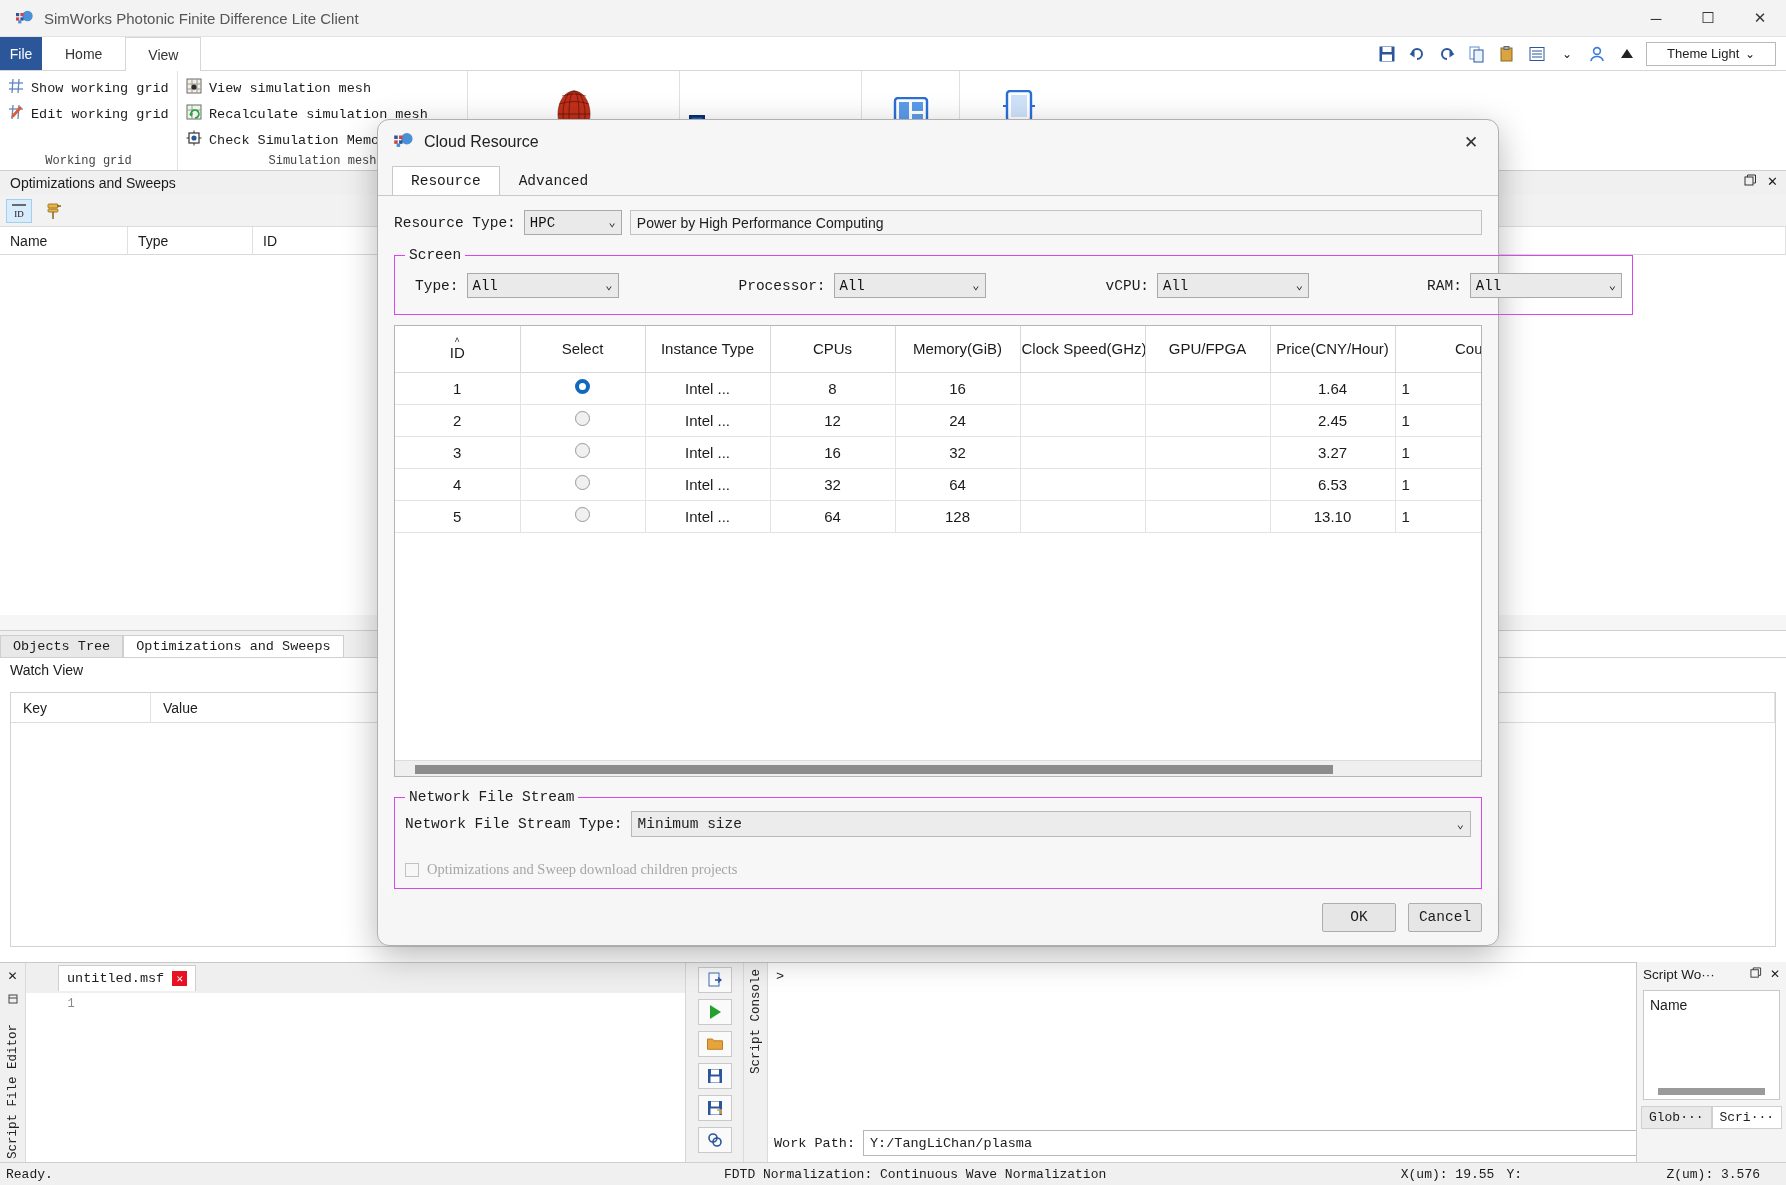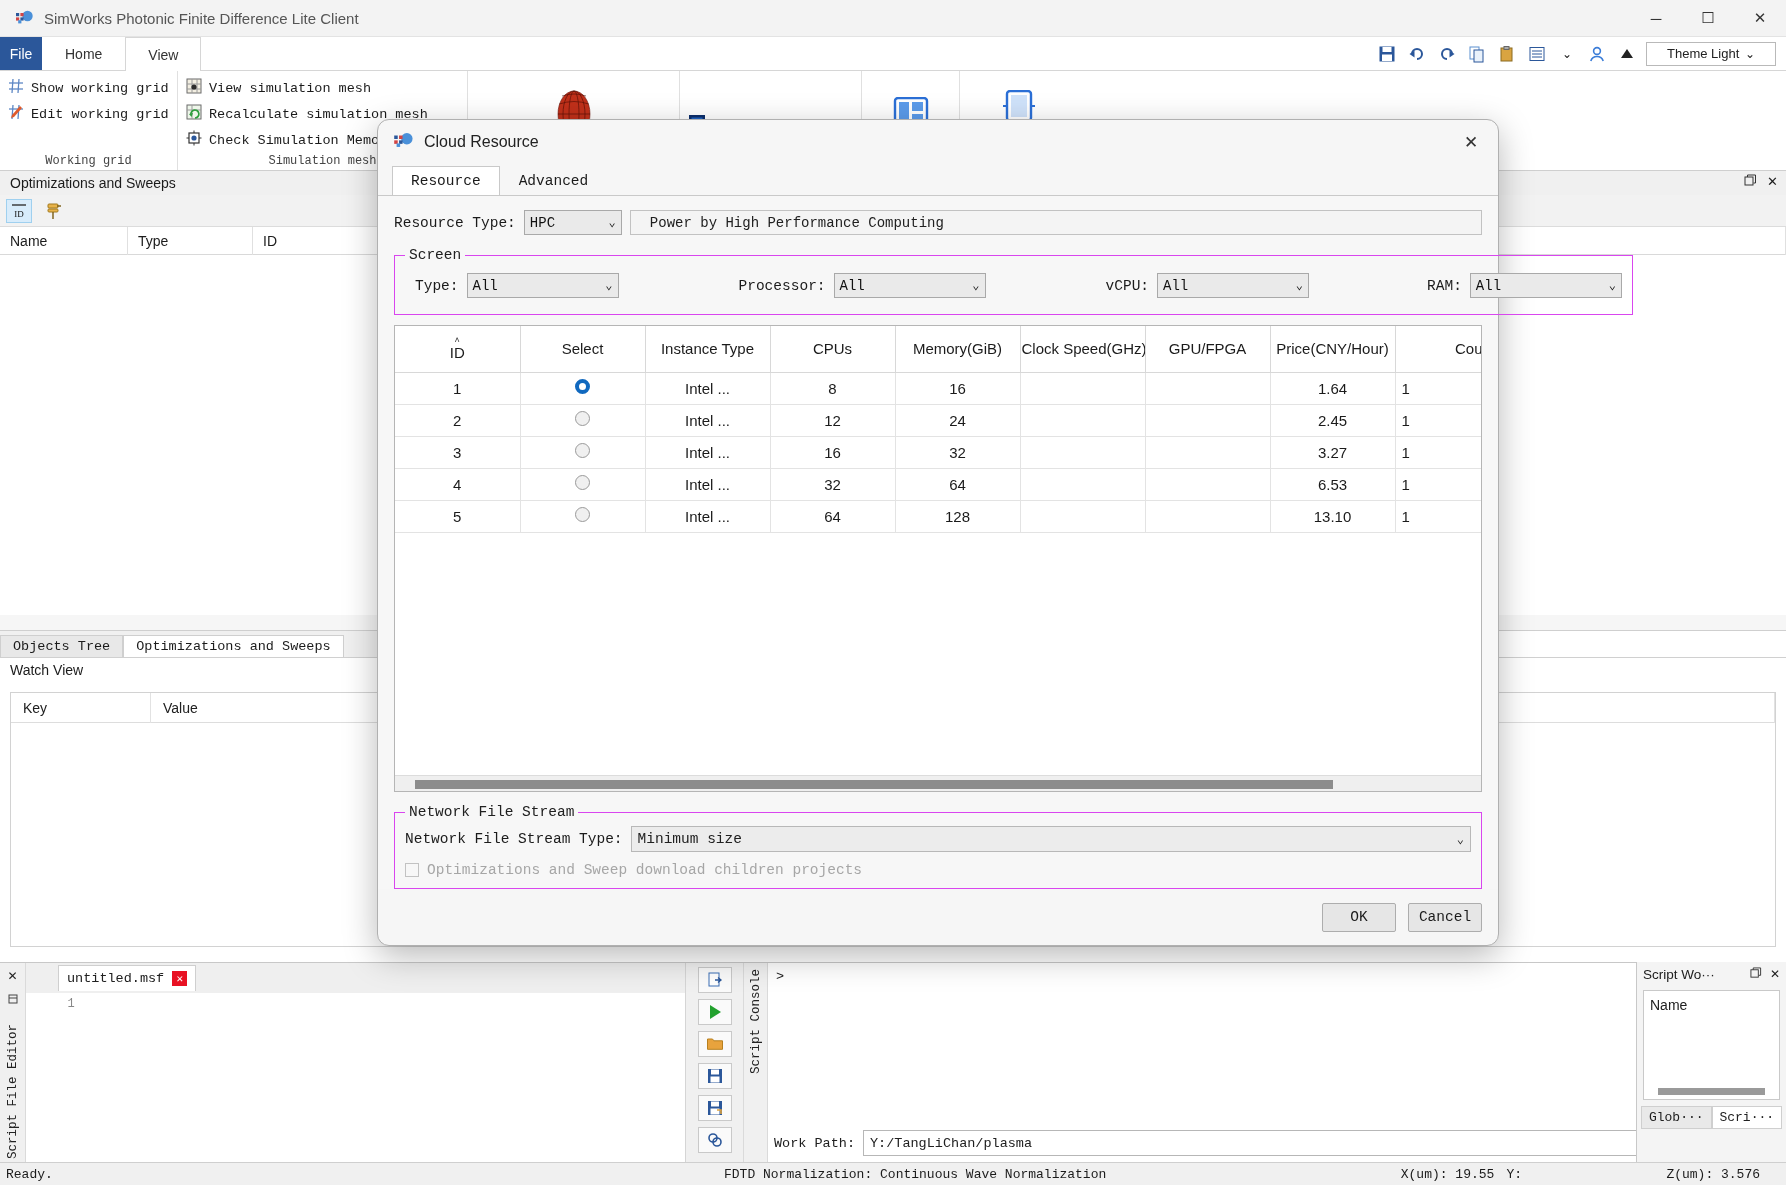--- a/index.html
+++ b/index.html
@@ -151,22 +151,22 @@
          border:1px solid transparent; border-bottom:none; color:#1b1b1b; }
   .dtab.active{ background:#fff; border-color:#c9c9c9; }
   #dlg-body{ flex:1; background:#f7f7f7; border-top:1px solid #c9c9c9; padding:14px 16px 0 16px;
              display:flex; flex-direction:column; }
   .row-rt{ display:flex; align-items:center; gap:8px; }
   .lbl-m{ font-family:"Liberation Mono", monospace; font-size:14.5px; color:#1b1b1b; }
   .combo{ border:1px solid #a9a9a9; background:#eaeaea; height:25px; display:flex;
           align-items:center; justify-content:space-between; padding:0 5px;
           font-family:"Liberation Mono", monospace; font-size:14px; color:#111; }
   .ro-field{ flex:1; height:25px; border:1px solid #c2c2c2; background:#f4f4f4;
-             display:flex; align-items:center; padding:0 19px;
-             font-family:Liberation Mono, monospace; font-size:14px; }
+             display:flex; align-items:center; padding:0 6px;
+             font-family:Liberation Sans, sans-serif; font-size:14px; }
   fieldset.grp{ border:1px solid #d946ef; margin:12px 0 0 0; padding:6px 10px 10px 10px; }
   fieldset.grp > legend{ font-family:"Liberation Mono", monospace; font-size:14.5px; padding:0 4px; }
   #filters{ display:flex; align-items:center; gap:10px; padding:4px 0 6px 0; }
   .filt{ display:flex; align-items:center; gap:8px; }
   .filt .combo{ width:152px; }
   #tablewrap{ flex:1; border:1px solid #b5b5b5; background:#fff; margin-top:10px;
               position:relative; overflow:hidden; }
   table.res{ border-collapse:collapse; width:1160px; table-layout:fixed; }
   table.res th{
     font-weight:normal; font-size:15px; color:#1b1b1b; height:46px; vertical-align:middle;
@@ -182,22 +182,22 @@
           background:#f0f0f0; display:inline-block; }
   .radio.on{ border:4px solid #1169bf; background:#fff; width:15px; height:15px; }
   #hscroll{ position:absolute; left:0; right:0; bottom:0; height:16px; background:#efefef;
             border-top:1px solid #dcdcdc; }
   #hscroll .thumb{ position:absolute; left:20px; top:4px; width:918px; height:9px; background:#8c8c8c; }
   #nfs{ margin-top:12px; }
   .nfs-row{ display:flex; align-items:center; gap:8px; }
   .nfs-combo{ flex:1; height:26px; border:1px solid #b8b8b8; background:#ececec;
               display:flex; align-items:center; justify-content:space-between; padding:0 6px;
               font-family:"Liberation Mono", monospace; font-size:14.5px; }
-  .chk-row{ display:flex; align-items:center; gap:8px; margin-top:10px; color:#a6a6a6;
-            font-family:Liberation Mono, monospace; font-size:14.5px; }
+  .chk-row{ display:flex; align-items:center; gap:8px; margin-top:24px; color:#a6a6a6;
+            font-family:Liberation Serif, serif; font-size:14.5px; }
   .chkbox{ width:14px; height:14px; border:1px solid #c2c2c2; background:#f7f7f7; display:inline-block;}
   #dlg-footer{ height:56px; display:flex; align-items:center; justify-content:flex-end;
                gap:12px; padding-right:16px; }
   .dbtn{ width:74px; height:29px; border:1px solid #adadad; background:#e6e6e6;
          display:flex; align-items:center; justify-content:center;
          font-family:"Liberation Mono", monospace; font-size:14.5px; color:#1b1b1b; border-radius:2px;}
 </style>
 </head>
 <body>
 

